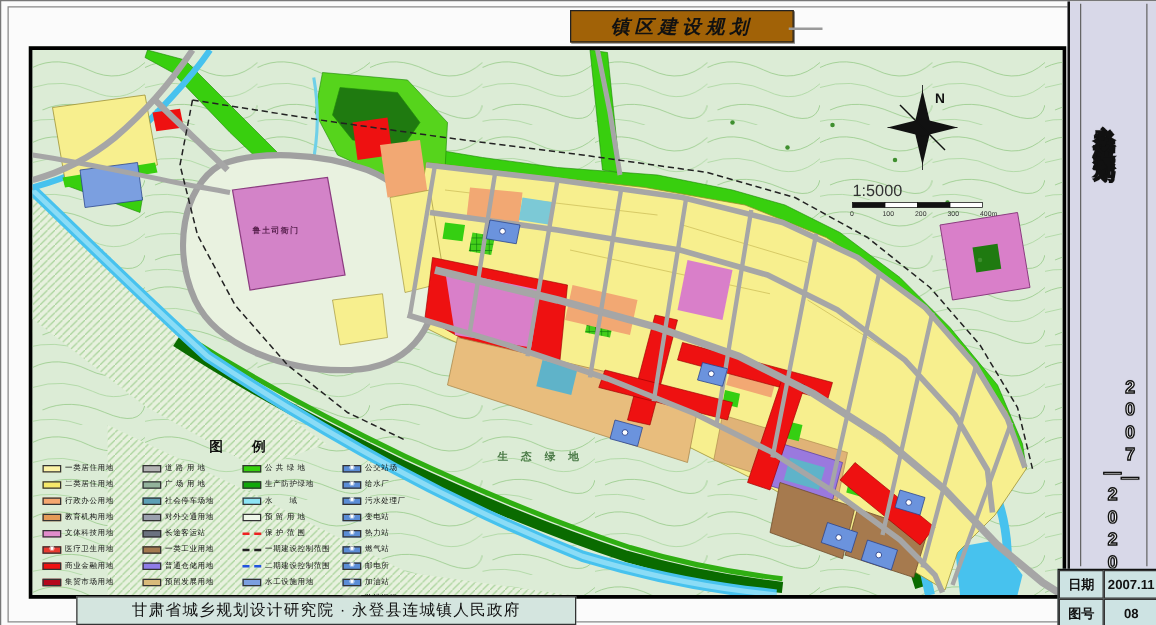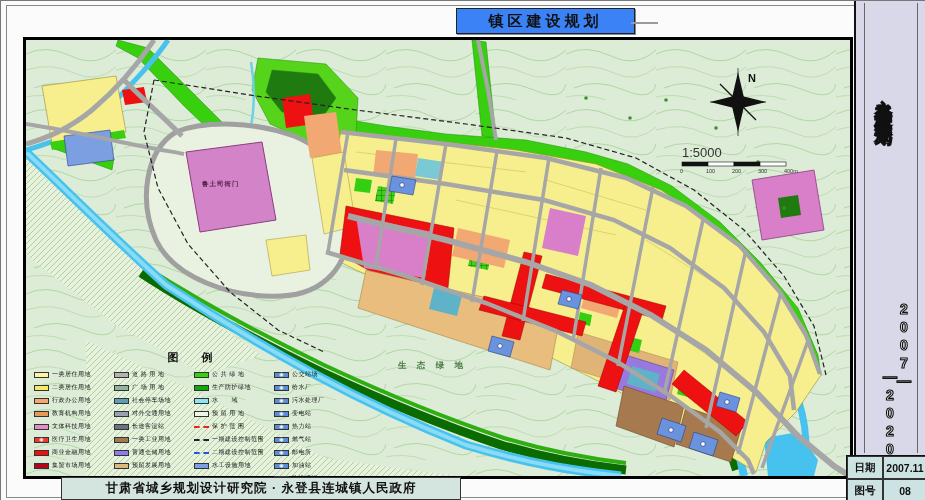--- a/index.html
+++ b/index.html
@@ -1,21 +1,21 @@
 <!DOCTYPE html>
 <html><head>
 <meta charset="utf-8">
 <style>
   html,body{margin:0;padding:0;background:#e8e8e8;font-family:"Liberation Sans","DejaVu Sans",sans-serif;}
   #page{position:relative;width:925px;height:500px;background:#fbfbfb;overflow:hidden;border:1px solid #777;}
   #innerframe{position:absolute;left:5px;top:4px;width:913px;height:491px;border:1px solid #888;}
   
-  .titlebox{position:absolute;top:7px;height:24px;background:#3b82f6;border:1px solid #222;
+  .titlebox{position:absolute;top:7px;height:24px;background:#a16207;border:1px solid #222;
     box-shadow:1px 1px 0 #888;display:flex;align-items:center;justify-content:center;
-    font-weight:bold;font-size:15px;letter-spacing:4px;color:#111;}
+    font-weight:bold;font-size:15px;letter-spacing:4px;color:#111;font-style:italic;}
   #tb1{left:455px;width:177px;}
   #tb2{left:655px;width:192px;}
   #tbjoin{position:absolute;left:630px;top:21px;width:27px;height:2px;background:#9a9a9a;}
   
   #map{position:absolute;left:22px;top:36px;width:830px;height:442px;border:3px solid #000;
     box-sizing:border-box;background:#dcecd6;}
   #mapsvg{position:absolute;left:0;top:0;}
   
   #sidebar{position:absolute;left:853px;top:0;width:72px;height:500px;background:#d8d8e8;border-left:2px solid #111;}
   #sidebar .col{position:absolute;left:8px;top:2px;width:52px;height:450px;border-left:1px solid #666;border-right:1px solid #666;}
@@ -25,21 +25,21 @@
   #sb-years-a{position:absolute;left:40px;top:300px;font-size:14px;letter-spacing:2px;}
   #sb-years-b{position:absolute;left:26px;top:368px;font-size:14px;letter-spacing:2px;}
   
   #infotable{position:absolute;left:845px;top:454px;width:80px;height:46px;border:1px solid #111;
     background:#cde3e3;display:grid;grid-template-columns:36px 44px;grid-template-rows:23px 23px;z-index:5;}
   #infotable .cell{border:1px solid #333;display:flex;align-items:center;justify-content:center;
     font-size:10.5px;font-weight:bold;color:#111;box-sizing:border-box;}
   
   #credit{position:absolute;left:60px;top:476px;width:398px;height:21px;background:#d4e5df;
     border:1px solid #333;display:flex;align-items:center;justify-content:center;
-    font-size:12.5px;font-weight:bold;letter-spacing:1px;color:#111;z-index:4;}
+    font-size:12.5px;font-weight:normal;letter-spacing:1px;color:#111;z-index:4;}
   
   #legend{position:absolute;left:8px;top:310px;width:322px;z-index:3;}
   #legend .lg-title{text-align:center;font-size:11px;font-weight:bold;letter-spacing:10px;color:#111;margin-bottom:4px;}
   #legend .cols{display:flex;}
   #legend .col{width:80px;}
   .l-item{display:flex;align-items:center;height:11px;margin-bottom:2px;}
   .l-sw{width:15px;height:6px;border:1px solid #333;margin-right:3px;flex:none;box-sizing:border-box;}
   .l-sw.dash{border:none;height:0;border-top:2px dashed #e22;}
   .l-sw.sym{display:flex;align-items:center;justify-content:center;color:#fff;font-size:5px;line-height:5px;}
   .l-lbl{font-size:6px;color:#111;white-space:nowrap;letter-spacing:.5px;}

